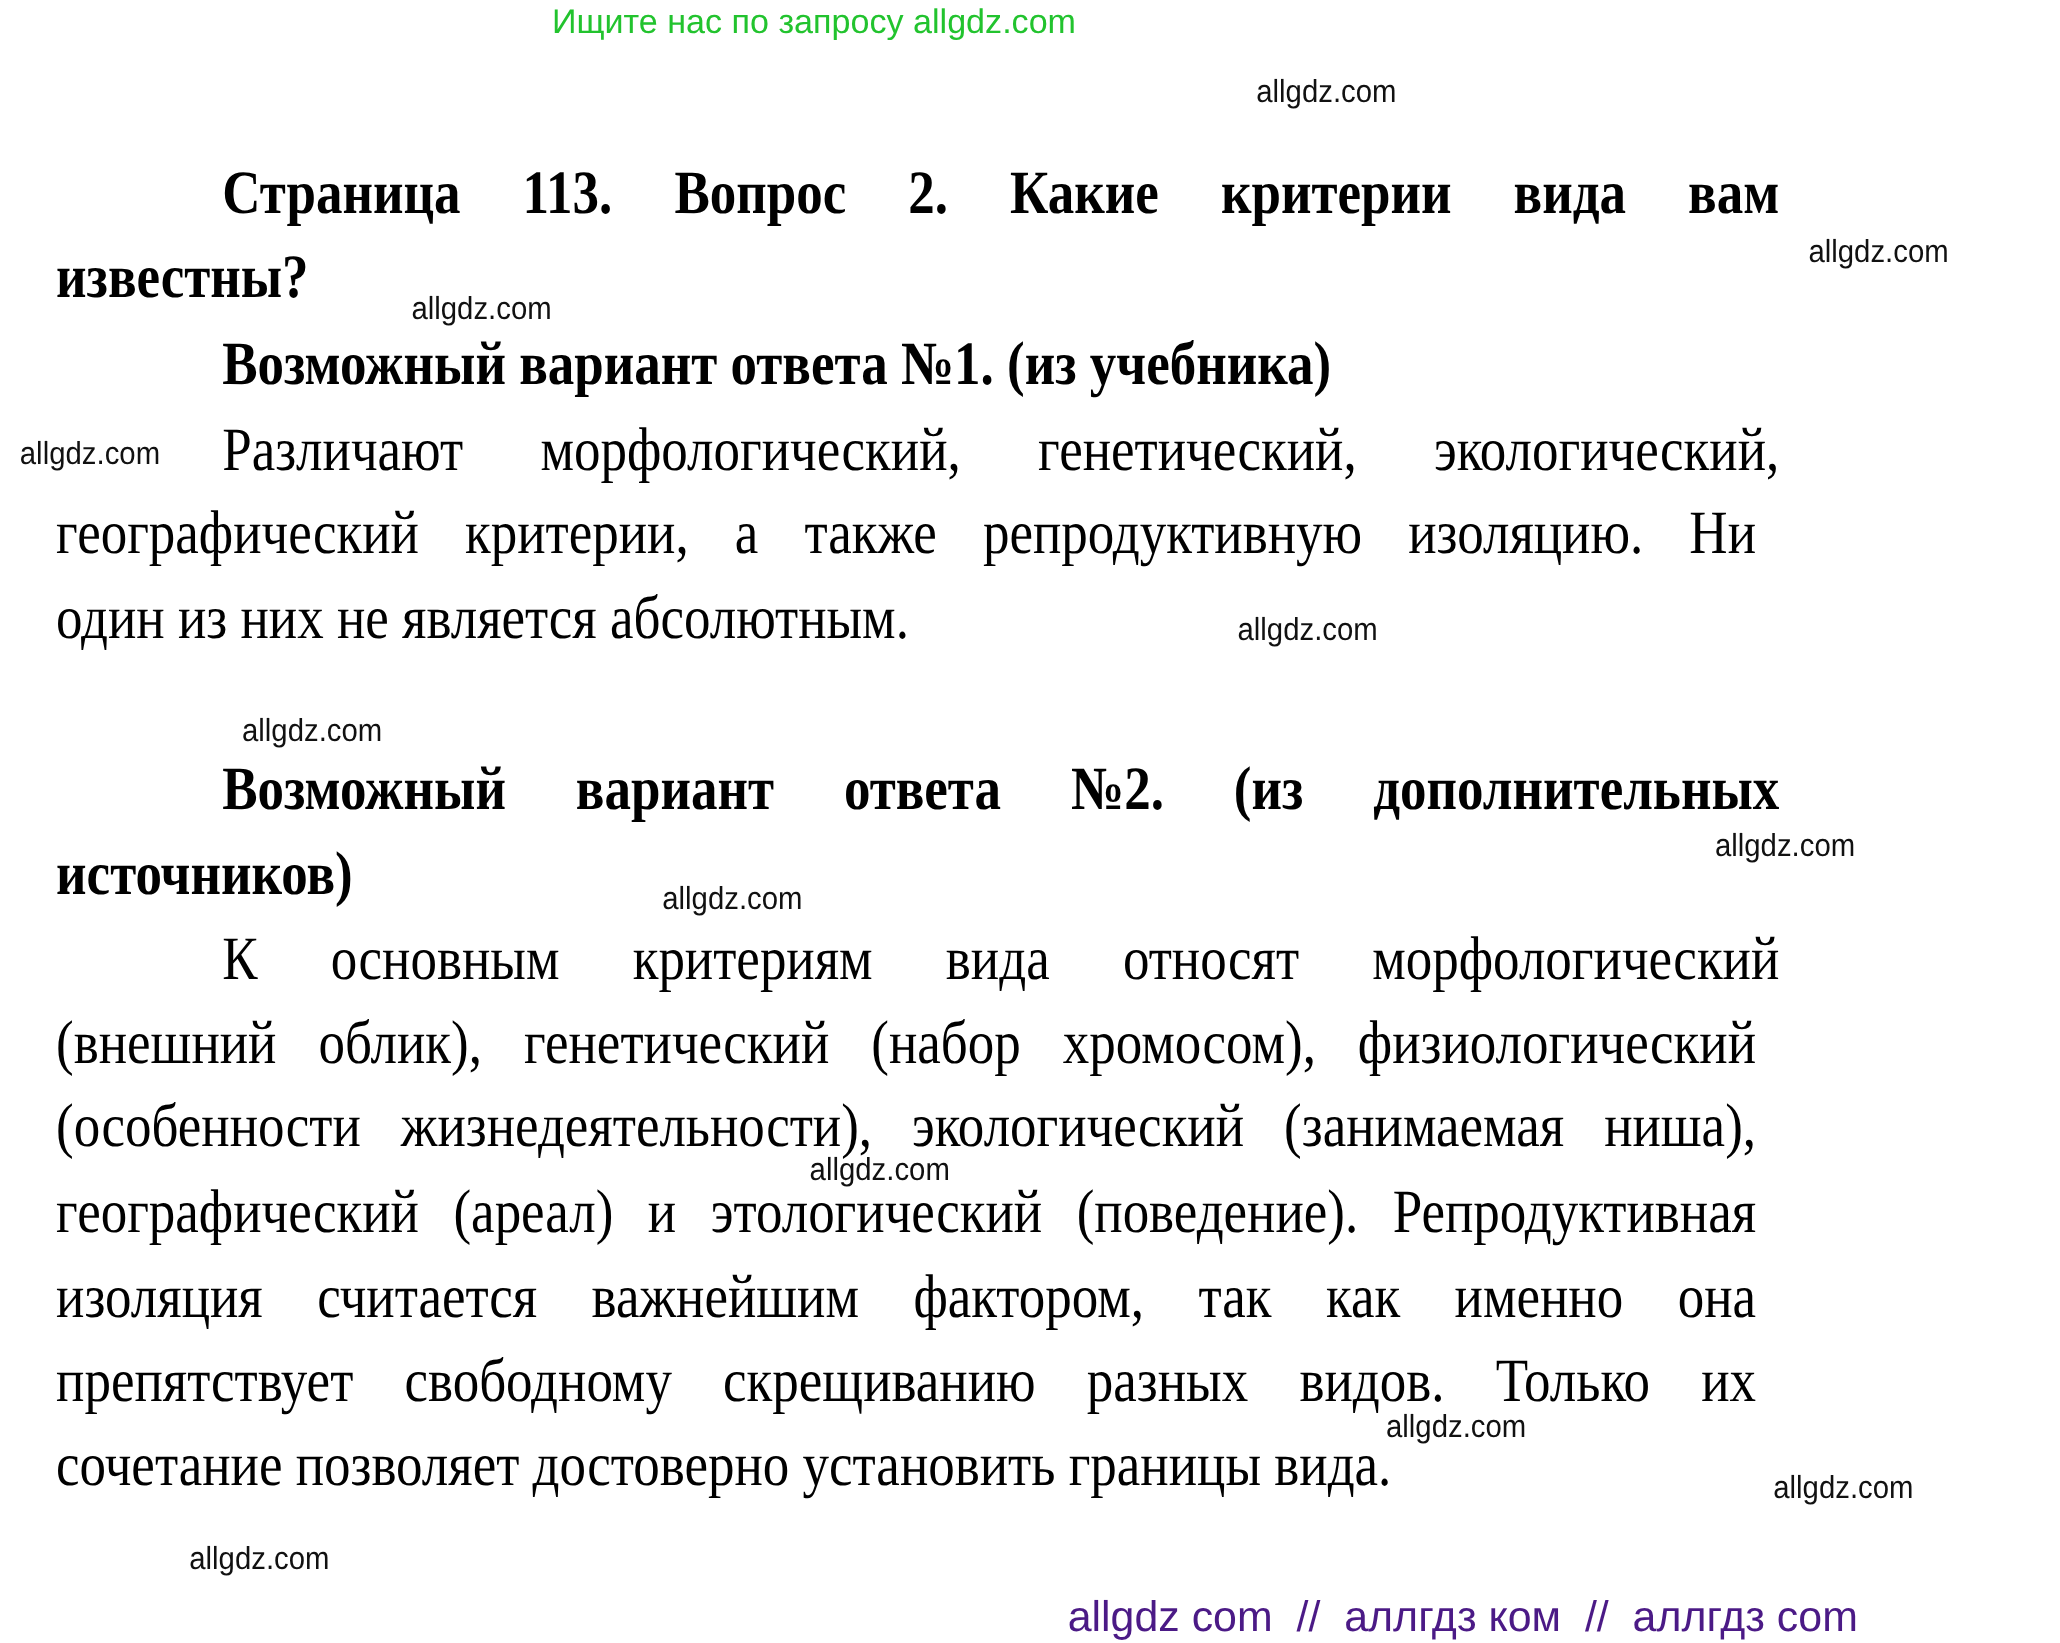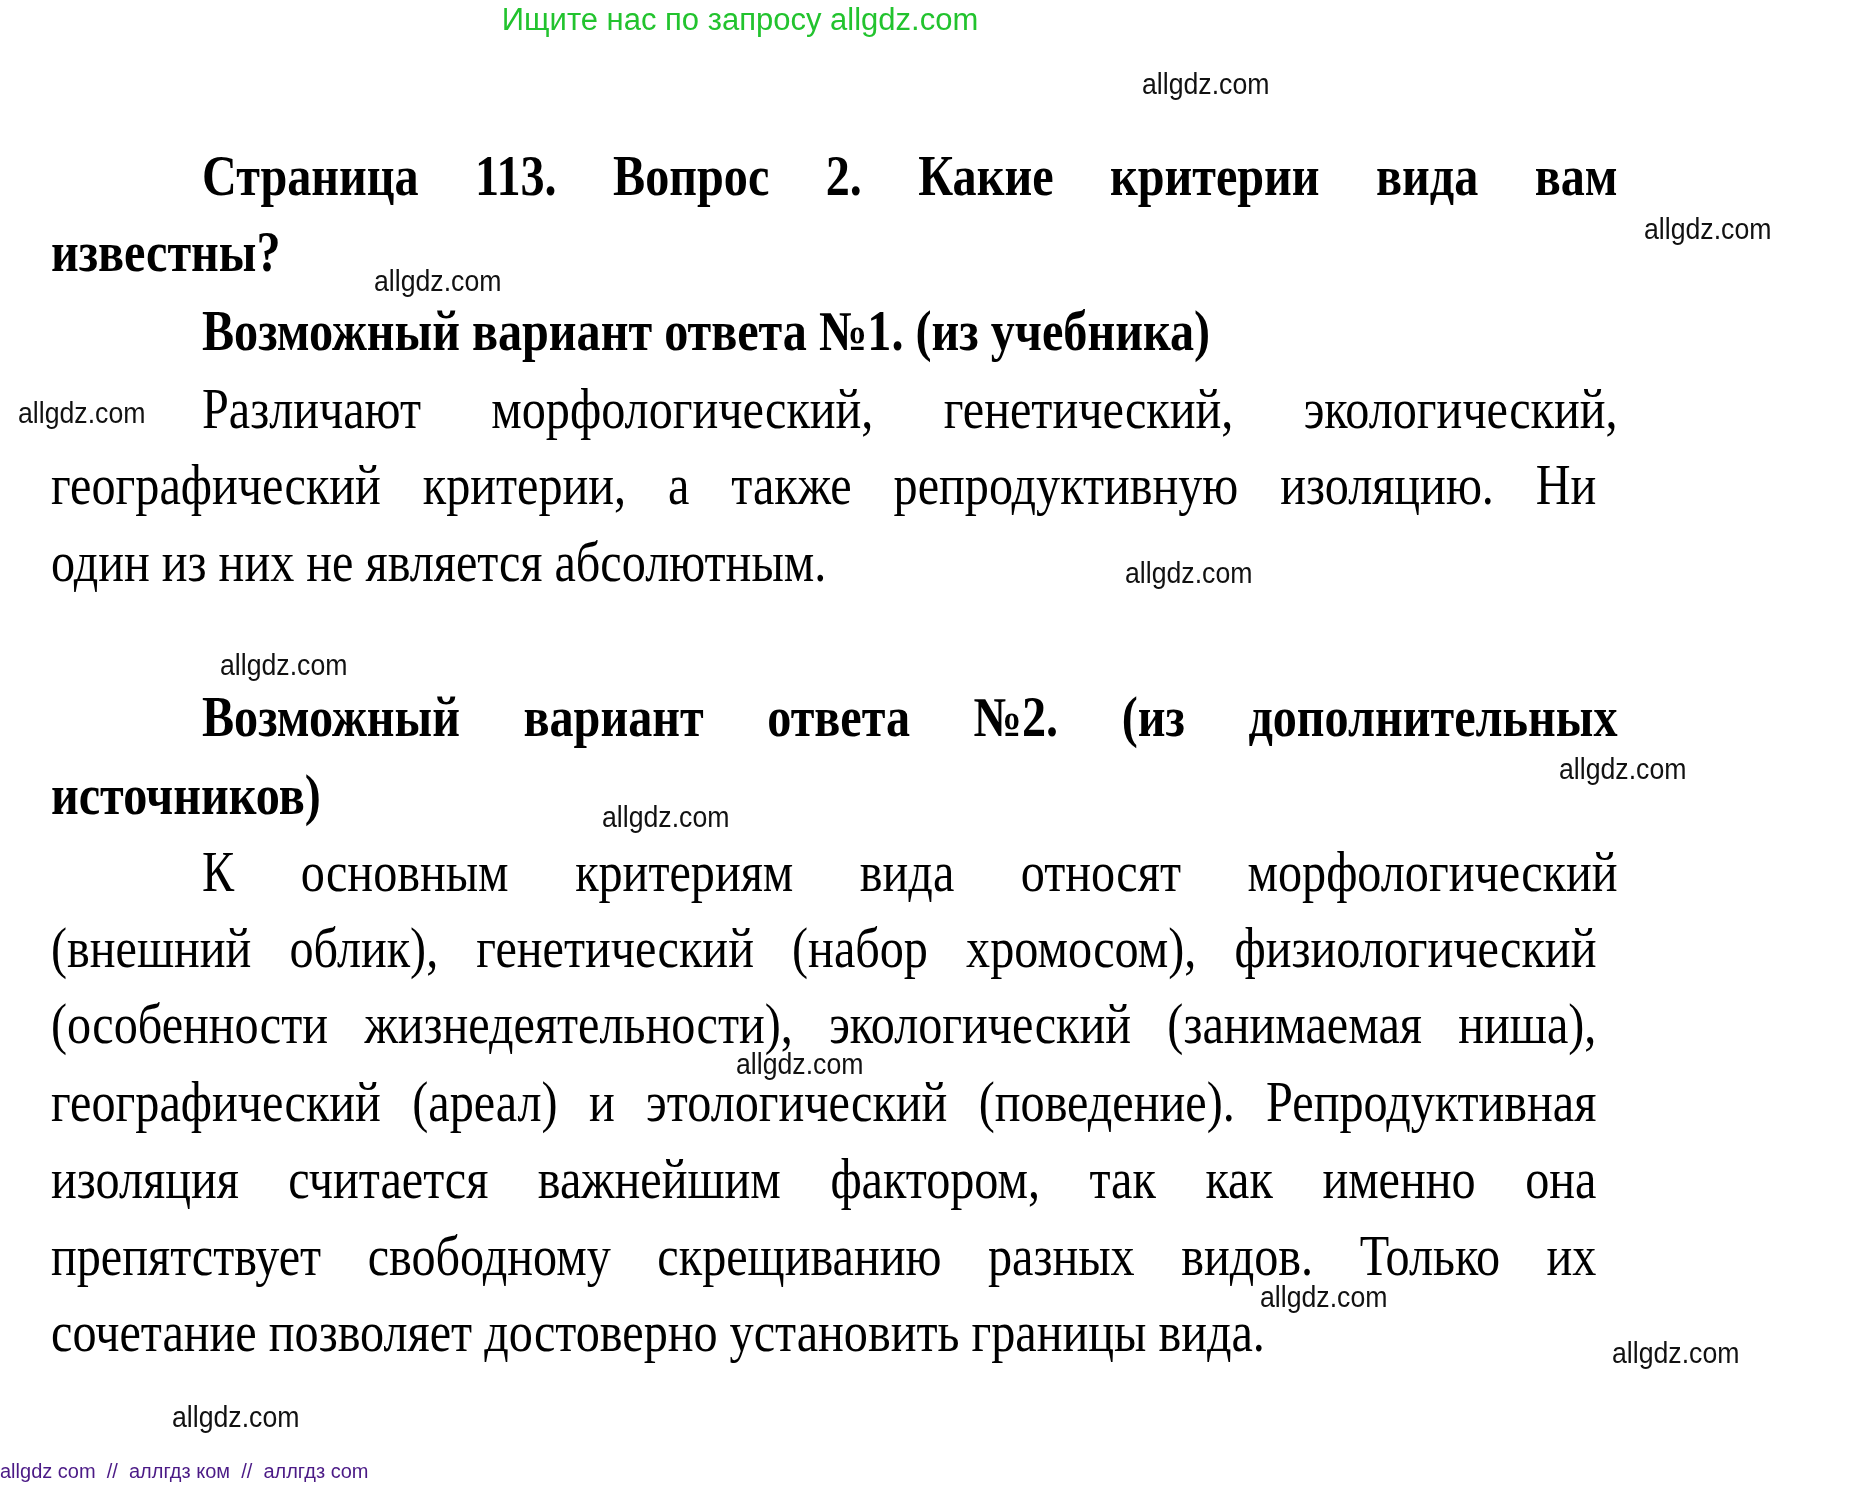--- a/index.html
+++ b/index.html
@@ -5,21 +5,21 @@
   html, body { margin:0; padding:0; background:#ffffff; }
   body { width:1873px; height:1494px; position:relative; overflow:hidden; }
   .abs { position:absolute; white-space:nowrap; }
   .top-banner { left:0; width:1480px; text-align:center; top:0px; font-family:"Liberation Sans", sans-serif; font-size:31px; line-height:40px; }
   .wm { font-family:"Liberation Sans", sans-serif; font-size:29px; color:#111; line-height:34px; transform:scaleX(0.92); transform-origin:left center; }
   .line { left:51px; width:1797px; font-family:"Liberation Serif", serif; font-size:56px; line-height:64px; color:#000; text-align:justify; text-align-last:justify; white-space:nowrap; transform:scaleX(0.86); transform-origin:left center; }
   .line.lastline { text-align-last:left; }
   .line.indent { left:202px; width:1646px; }
   .bold { font-weight:bold; }
   .j { display:flex; justify-content:space-between; }
-  .footer { left:0; width:1689px; text-align:left; font-family:"Liberation Sans", sans-serif; font-size:20px; line-height:40px; }
+  .footer { left:0; width:1689px; text-align:right; font-family:"Liberation Sans", sans-serif; font-size:39px; line-height:40px; }
 </style>
 </head>
 <body>
 
 <div>
 
   <div class="abs top-banner" style="color:#22c32e;">Ищите нас по запросу allgdz.com</div>
 
   <div class="abs wm" style="left:1142px;top:67px;">allgdz.com</div>
   <div class="abs wm" style="left:1644px;top:212px;">allgdz.com</div>

